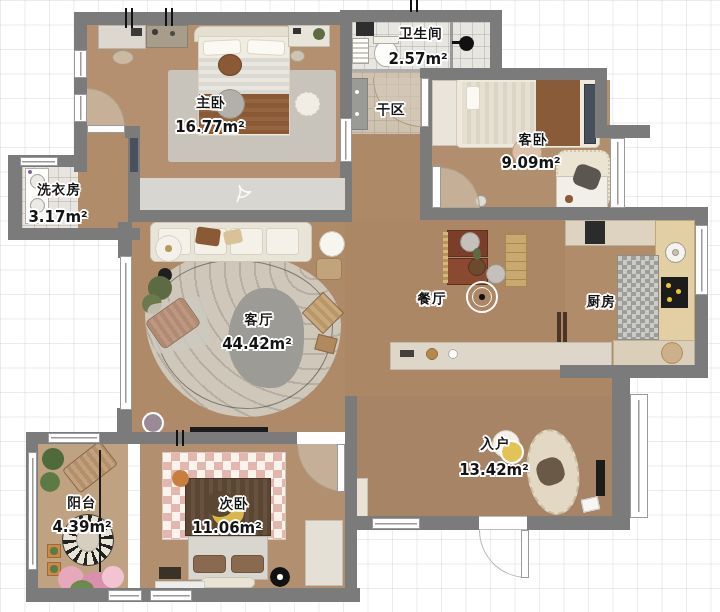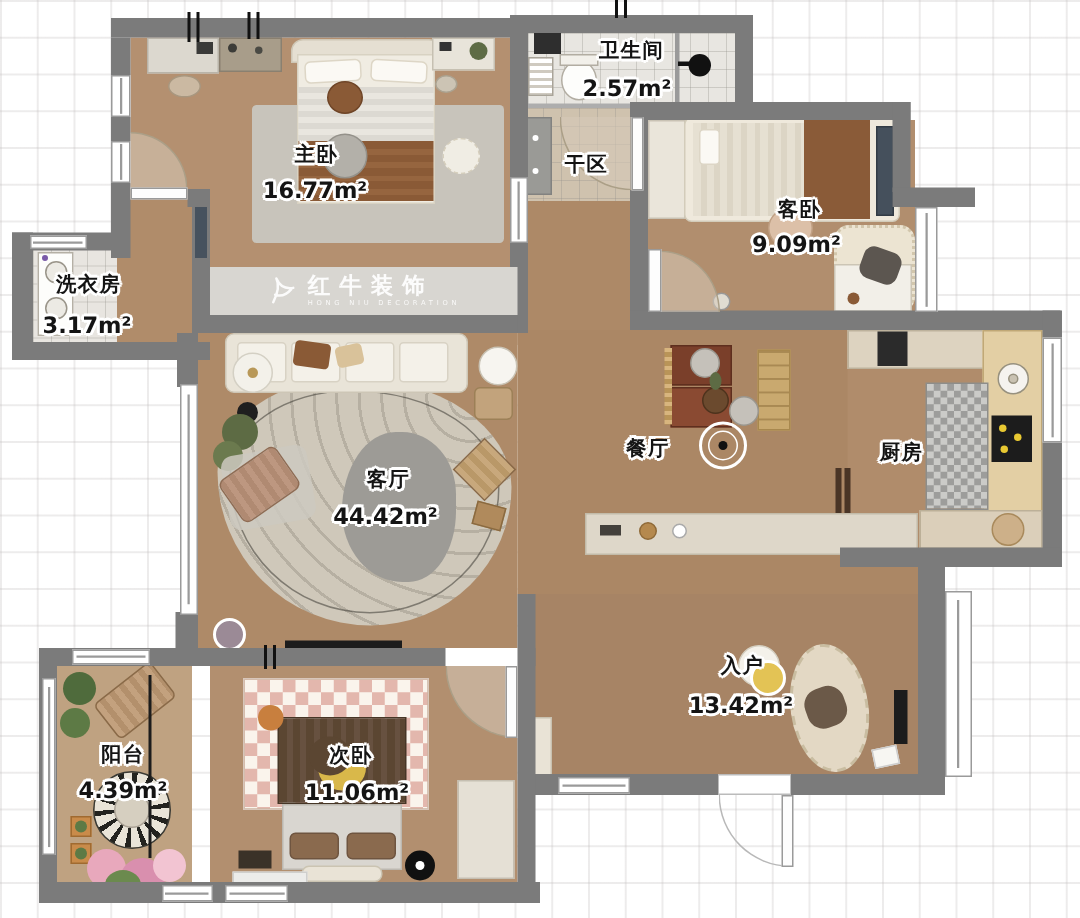--- a/index.html
+++ b/index.html
@@ -231,24 +231,20 @@
   <div class="wall" style="left:117px;top:408px;width:15px;height:36px;"></div>
   <div class="wall" style="left:26px;top:432px;width:114px;height:12px;"></div>
   <div class="wall" style="left:26px;top:432px;width:12px;height:170px;"></div>
   <div class="wall" style="left:26px;top:588px;width:334px;height:14px;"></div>
   <div class="wall" style="left:128px;top:210px;width:217px;height:12px;"></div>
 
   <div id="wm">
     <svg width="20" height="20" viewBox="0 0 24 24">
       <path d="M5 21 C9 13 10 7 7.5 2 M7.5 2 C10 8 14.5 10.5 21 9.5 M6.5 15 C12 17 16.5 14 19.5 10.5" stroke="rgba(255,255,255,.9)" fill="none" stroke-width="2" stroke-linecap="round"></path>
     </svg>
-    <div>
-      <div class="t">红牛装饰</div>
-      <div class="s">HONG NIU DECORATION</div>
-    </div>
   </div>
 
   <div class="win winV" style="left:74px;top:50px;width:13px;height:28px;"></div>
   <div class="win winV" style="left:74px;top:94px;width:13px;height:28px;"></div>
   <div class="win winH" style="left:20px;top:157px;width:38px;height:9px;"></div>
   <div class="win winV" style="left:340px;top:118px;width:12px;height:44px;"></div>
   <div class="win winV" style="left:610px;top:138px;width:15px;height:70px;"></div>
   <div class="win winV" style="left:695px;top:225px;width:13px;height:70px;"></div>
   <div class="win winV" style="left:630px;top:394px;width:18px;height:124px;"></div>
   <div class="win winH" style="left:372px;top:518px;width:48px;height:11px;"></div>
@@ -302,18 +298,18 @@
 
   <div class="rlbl" style="left:432px;top:299px;">餐厅</div>
 
   <div class="rlbl" style="left:259px;top:320px;">客厅</div>
   <div class="albl" style="left:257px;top:344px;">44.42m²</div>
 
   <div class="rlbl" style="left:82px;top:503px;">阳台</div>
   <div class="albl" style="left:82px;top:527px;">4.39m²</div>
 
   <div class="rlbl" style="left:234px;top:504px;">次卧</div>
-  <div class="albl" style="left:238px;top:528px;">11.06m²</div>
+  <div class="albl" style="left:227px;top:528px;">11.06m²</div>
 
   <div class="rlbl" style="left:495px;top:444px;">入户</div>
   <div class="albl" style="left:494px;top:470px;">13.42m²</div>
 
 </div>
 
 </body></html>

